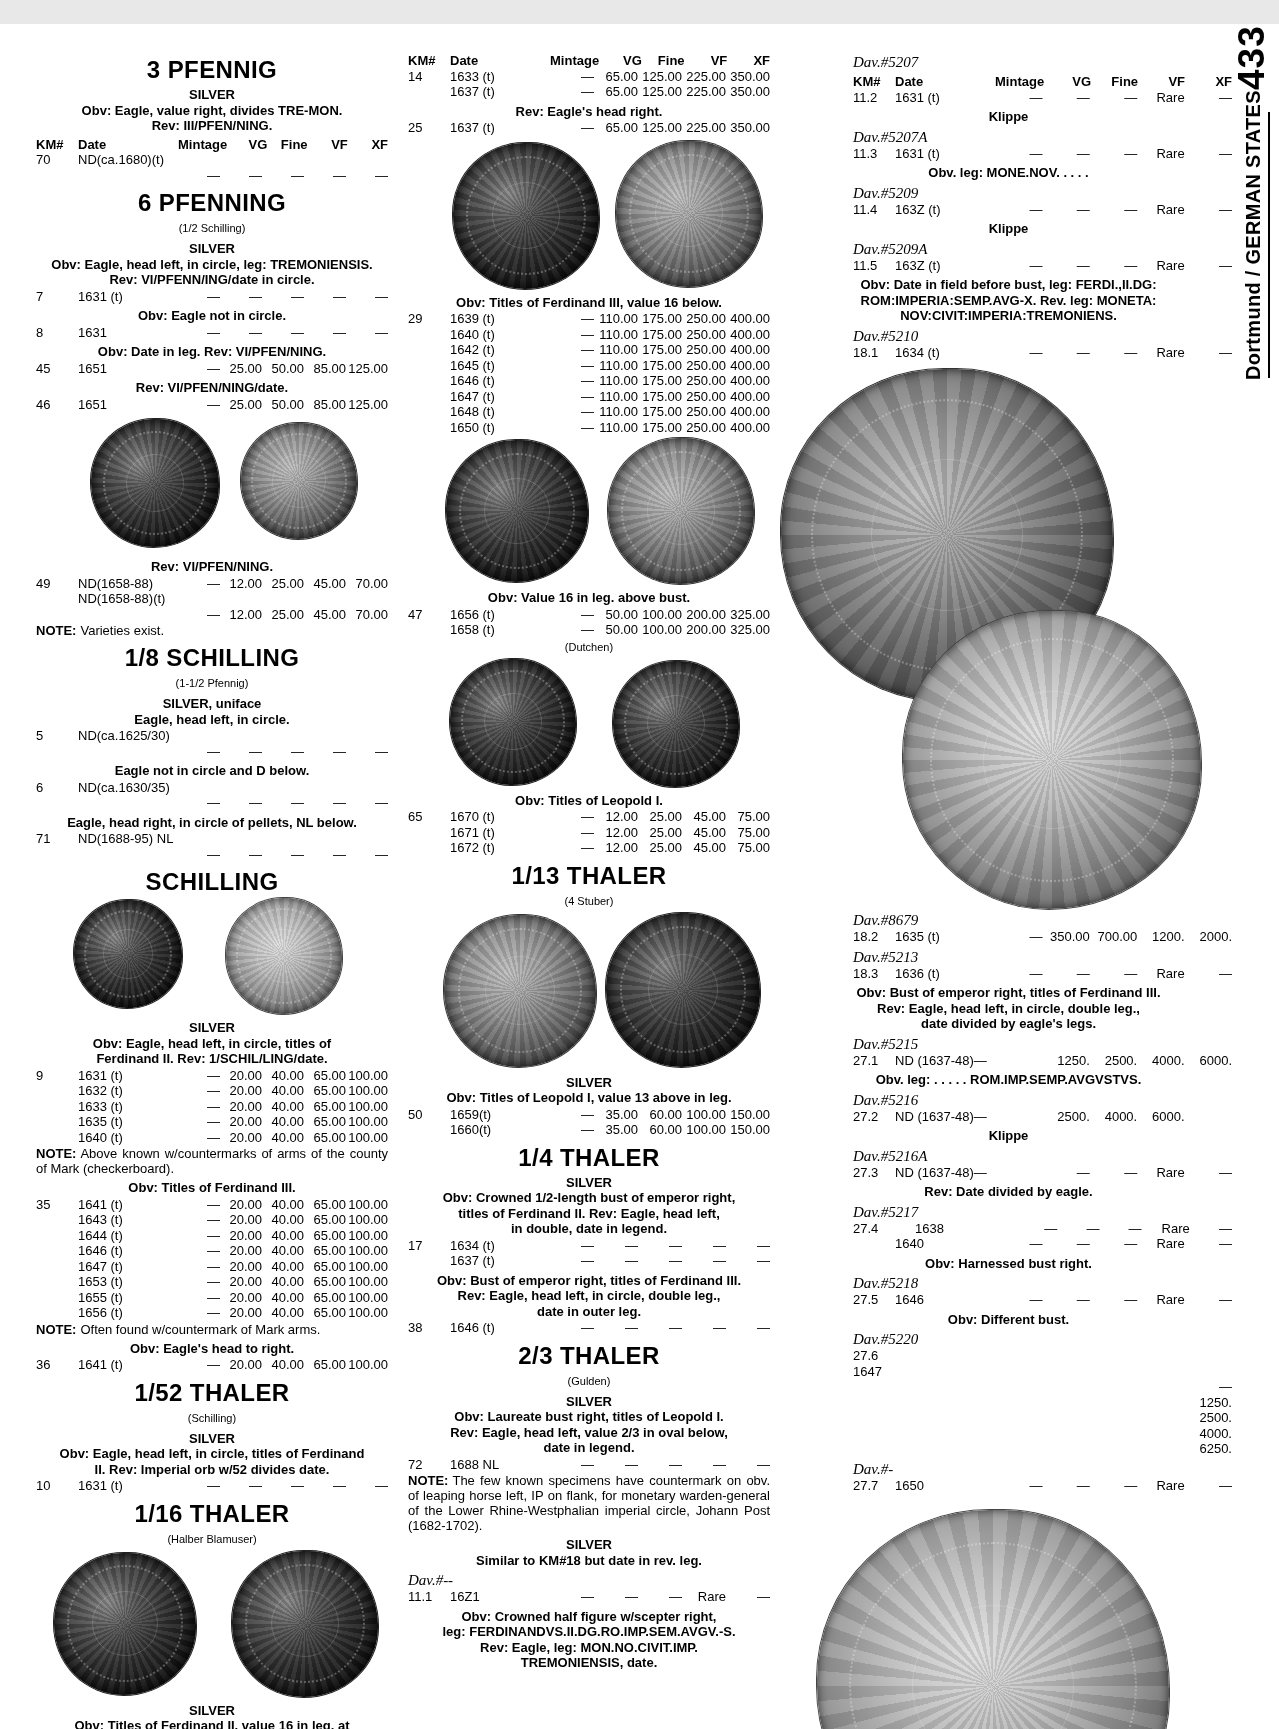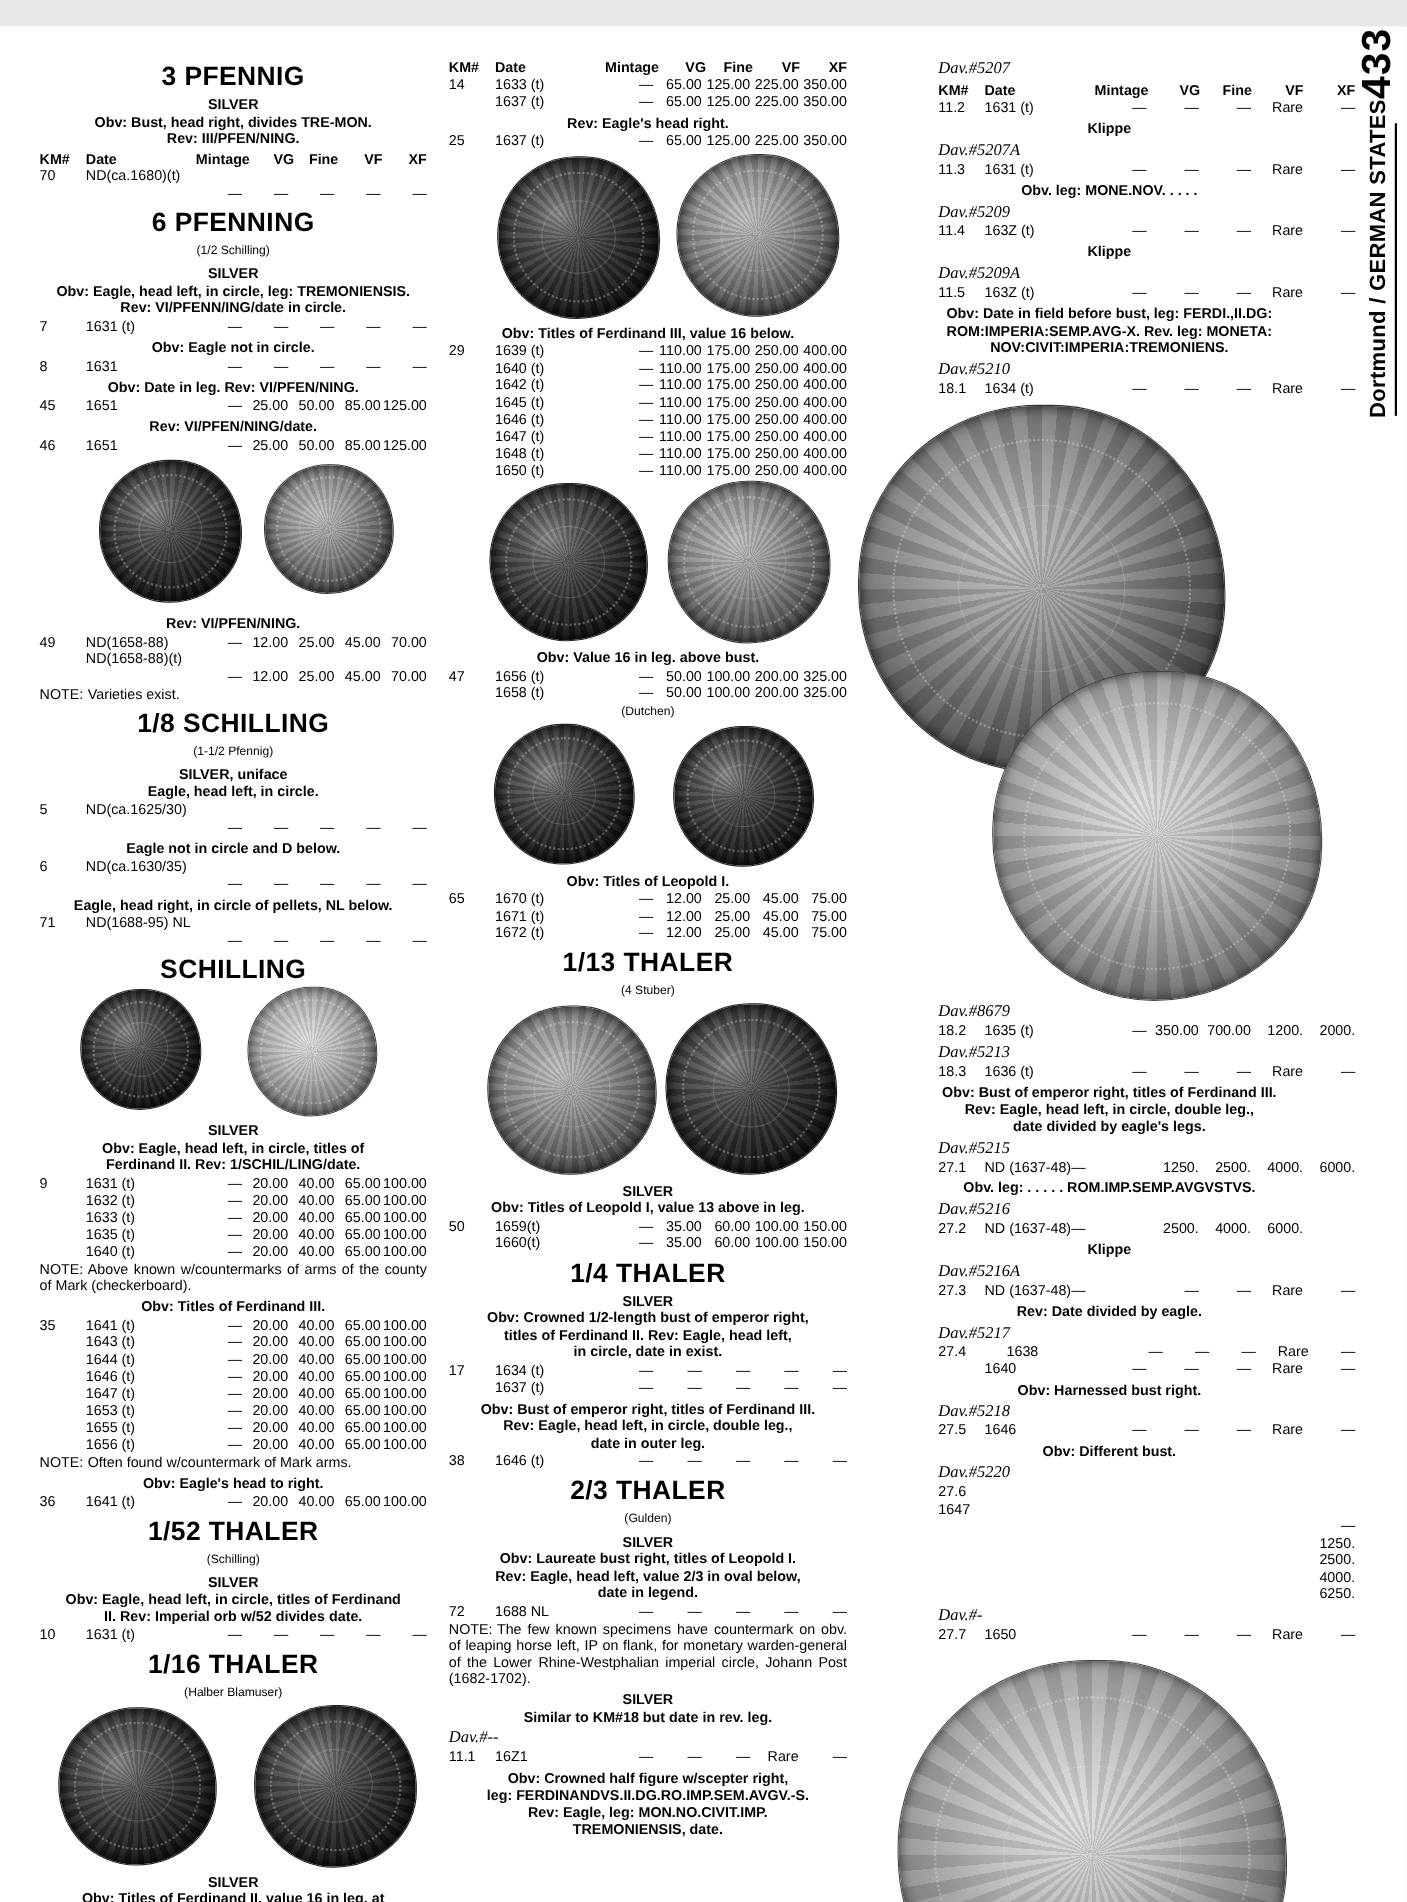--- a/index.html
+++ b/index.html
@@ -14,21 +14,21 @@
       margin:7px 0 3px;letter-spacing:.4px;}
   .sub{font-size:11px;line-height:18px;text-align:center;margin:0 0 3px;}
   .bg{margin:4px 0 1px;}
   .bline{font-weight:bold;font-size:13px;line-height:15.5px;text-align:center;}
   .row{display:flex;font-size:13px;line-height:15.5px;}
   .row.head{font-weight:bold;margin-top:3px;}
   .c-km{width:42px;flex:none;white-space:nowrap;}
   .c-date{width:100px;flex:none;white-space:nowrap;}
   .c-v{flex:1;text-align:right;white-space:nowrap;}
   .note{font-size:13px;line-height:15px;text-align:justify;margin:1px 0 4px;}
-  .note .nlabel{font-weight:normal;margin-right:4px;}
+  .note .nlabel{font-weight:bold;margin-right:4px;}
   .dav{font-family:"Liberation Serif",serif;font-style:italic;font-size:15px;
        line-height:17px;margin-top:4px;}
   .coinrow{position:relative;margin:3px 0;}
   .gap{width:100%;}
 
   .coin{position:absolute;border-radius:50% 48% 52% 50% / 49% 52% 48% 51%;}
   .coin::before{content:"";position:absolute;inset:9%;border-radius:50%;
       border:2px dotted rgba(255,255,255,.28);}
   .coin::after{content:"";position:absolute;inset:27%;border-radius:50%;
       border:1px solid rgba(255,255,255,.16);}
@@ -54,21 +54,21 @@
   .edge-rule{position:absolute;left:1268px;top:88px;width:2px;height:266px;background:#000;}
 </style>
 </head>
 <body>
 
 <div class="page">
   <div class="col" id="col-left">
       <div class="h1">3 PFENNIG</div>
       <div class="bg">
         <div class="bline">SILVER</div>
-        <div class="bline">Obv: Bust, head right, divides TRE-MON.</div>
+        <div class="bline">Obv: Eagle, value right, divides TRE-MON.</div>
         <div class="bline">Rev: III/PFEN/NING.</div>
       </div>
       <div class="row head">
         <span class="c-km">KM#</span>
         <span class="c-date">Date</span>
         <span class="c-v">Mintage</span>
         <span class="c-v">VG</span>
         <span class="c-v">Fine</span>
         <span class="c-v">VF</span>
         <span class="c-v">XF</span>
@@ -630,21 +630,21 @@
         <span class="c-v">35.00</span>
         <span class="c-v">60.00</span>
         <span class="c-v">100.00</span>
         <span class="c-v">150.00</span>
       </div>
       <div class="h1">1/4 THALER</div>
       <div class="bg">
         <div class="bline">SILVER</div>
         <div class="bline">Obv: Crowned 1/2-length bust of emperor right,</div>
         <div class="bline">titles of Ferdinand II. Rev: Eagle, head left,</div>
-        <div class="bline">in circle, date in exist.</div>
+        <div class="bline">in double, date in legend.</div>
       </div>
       <div class="row">
         <span class="c-km">17</span>
         <span class="c-date">1634 (t)</span>
         <span class="c-v">—</span>
         <span class="c-v">—</span>
         <span class="c-v">—</span>
         <span class="c-v">—</span>
         <span class="c-v">—</span>
       </div>

